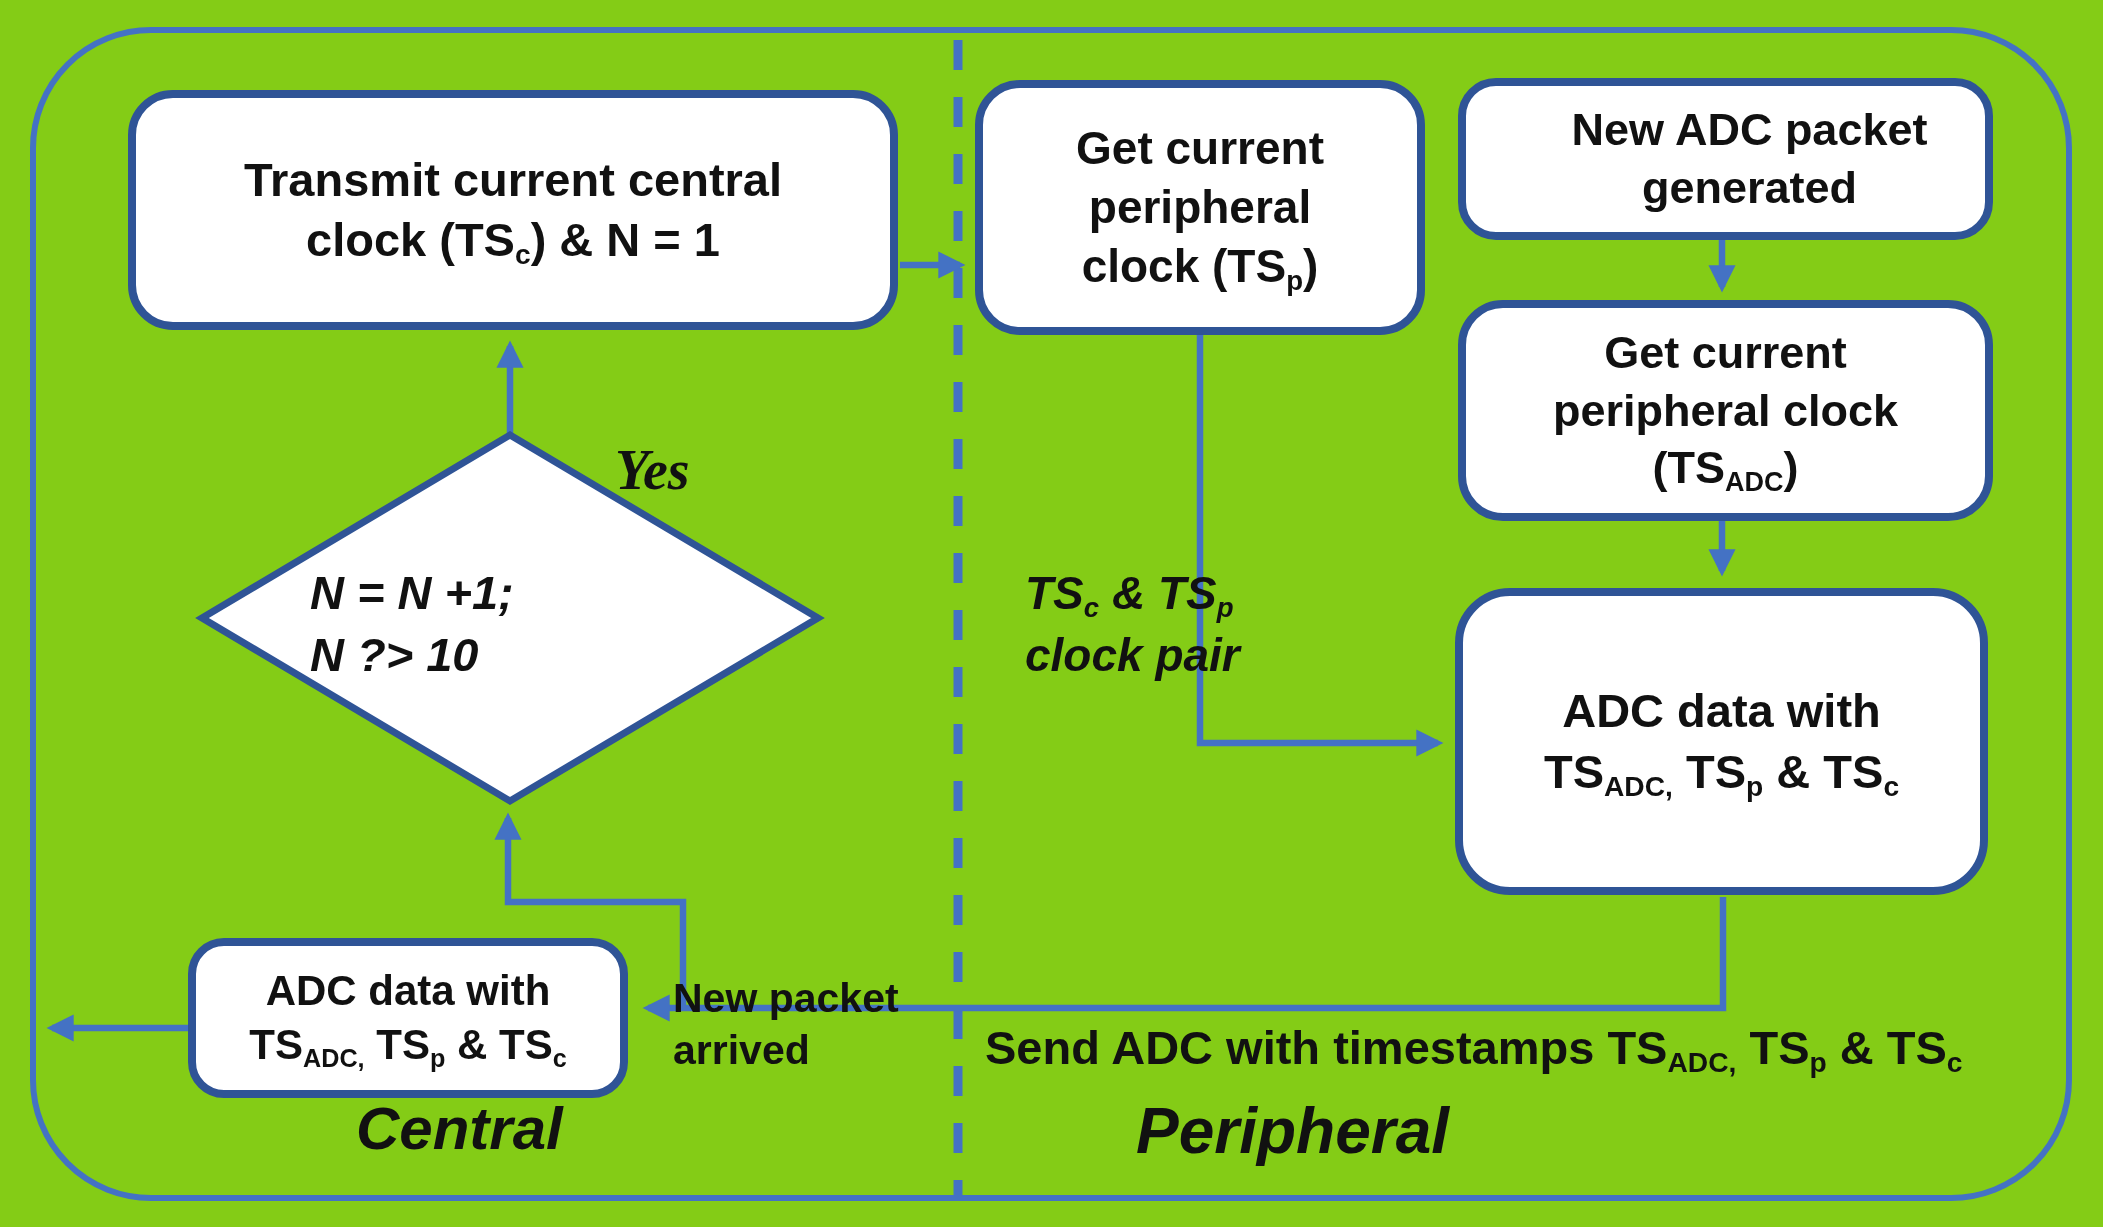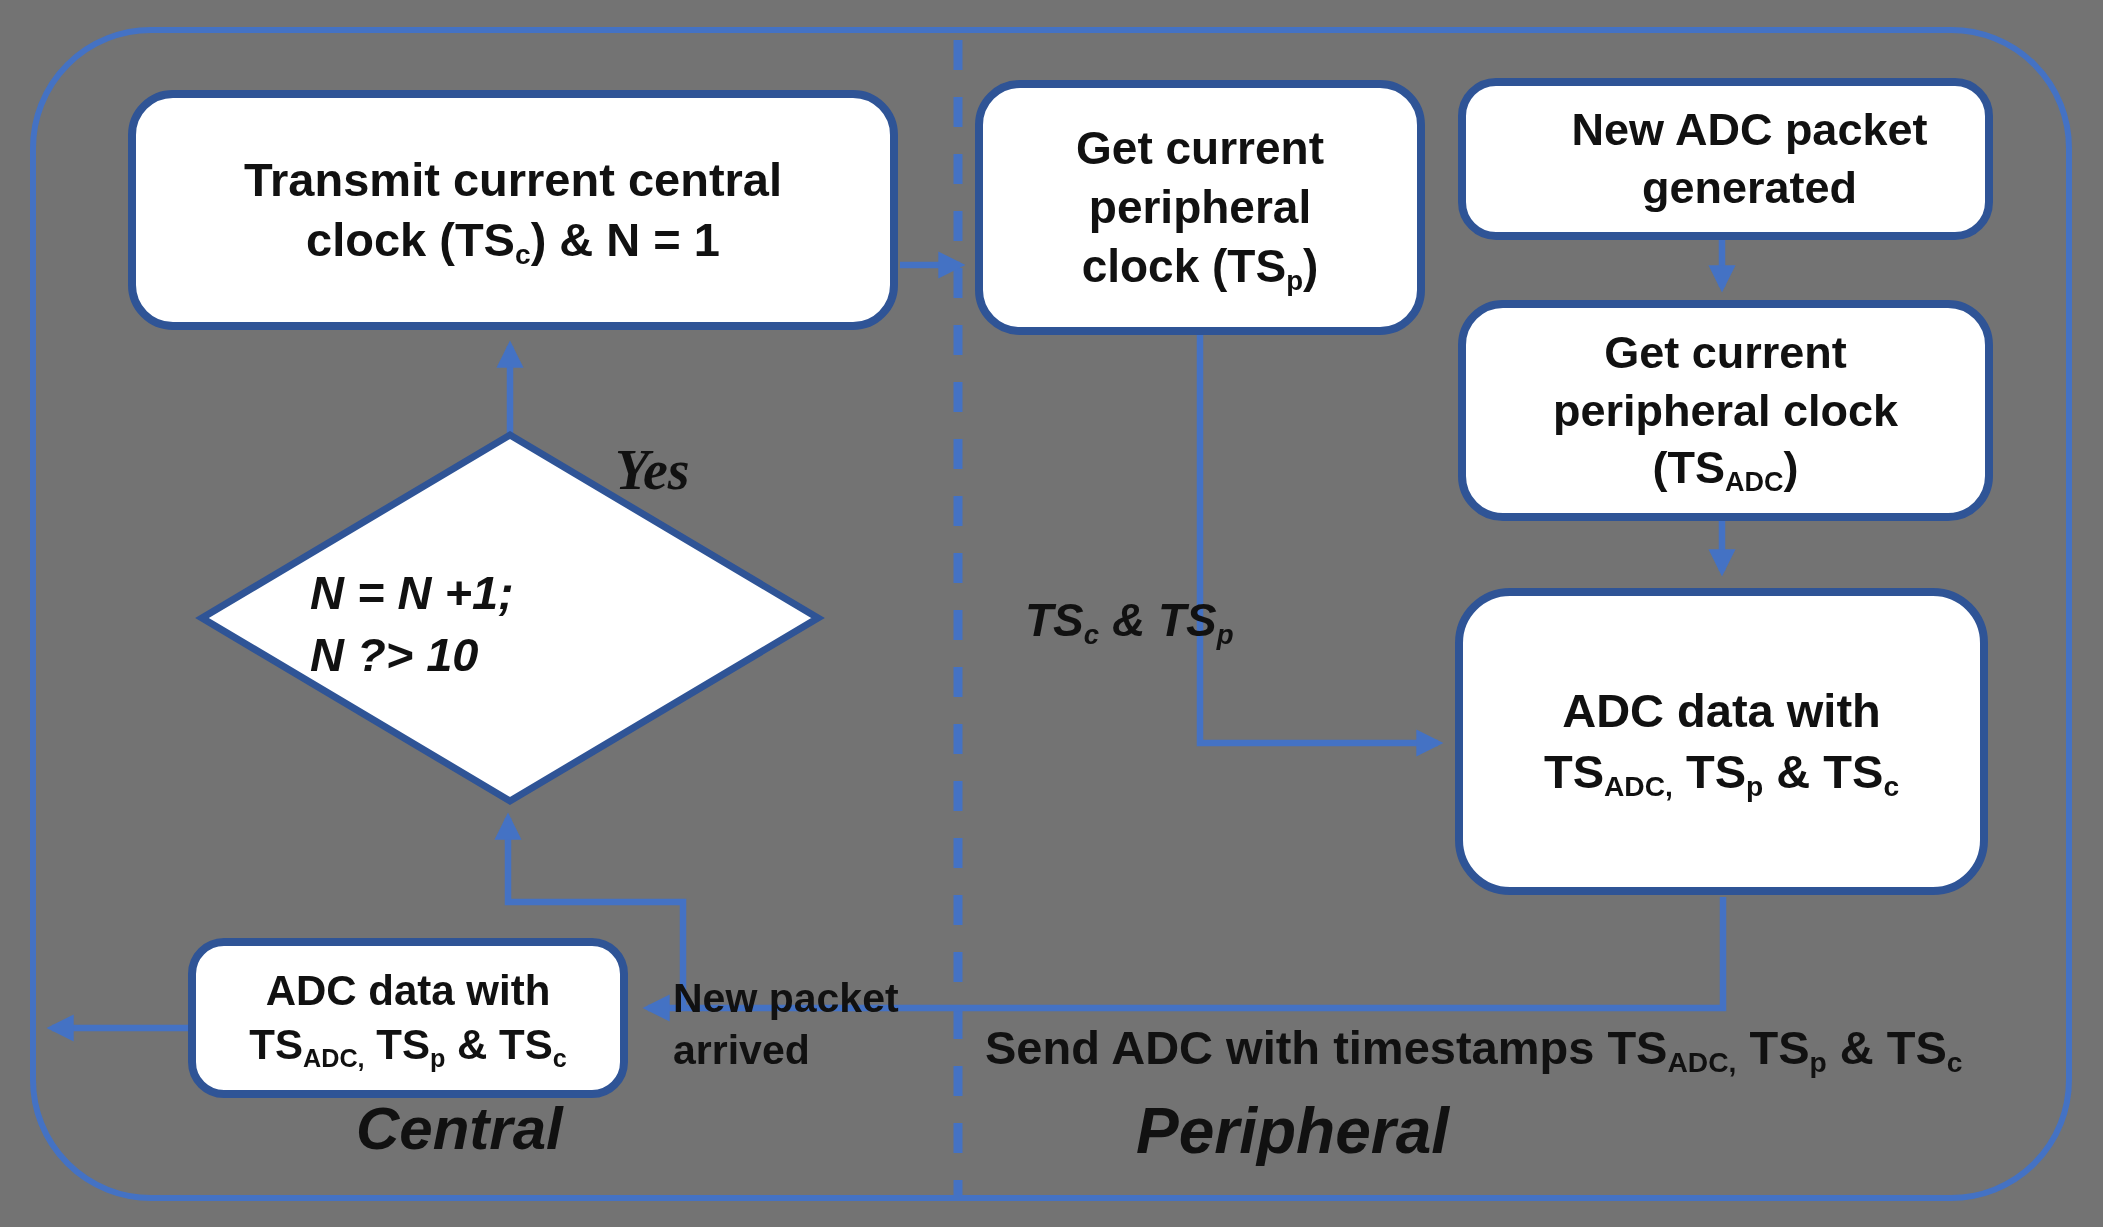--- a/index.html
+++ b/index.html
@@ -1,17 +1,17 @@
 <!DOCTYPE html>
 <html><head>
 <meta charset="utf-8">
 <style>
   html,body{margin:0;padding:0;background:#ffffff;}
   *{box-sizing:border-box;}
-  .stage{position:relative;width:2103px;height:1227px;background:#737373;overflow:hidden;
+  .stage{position:relative;width:2103px;height:1227px;background:#84cc16;overflow:hidden;
          font-family:"Liberation Sans",sans-serif;color:#111;}
   .layer{position:absolute;left:0;top:0;}
   .fbox{position:absolute;border:8px solid #2F5496;background:#ffffff;border-radius:45px;
         display:flex;flex-direction:column;justify-content:center;align-items:center;
         text-align:center;font-weight:bold;line-height:1.28;color:#111;}
   .lbl{position:absolute;font-weight:bold;color:#111;white-space:nowrap;}
   .center{text-align:left;font-style:italic;}
   sub{font-size:0.6em;vertical-align:-0.30em;line-height:0;}
   .yes{font-family:"Liberation Serif",serif;font-style:italic;font-weight:bold;}
 </style>
@@ -74,22 +74,23 @@
     <div>TS<sub>ADC,</sub> TS<sub>p</sub> &amp; TS<sub>c</sub></div>
   </div>
 
   <div class="lbl center" style="left:310px;top:562px;width:400px;font-size:47px;line-height:1.32;">
     <div>N = N +1;</div>
     <div>N ?&gt; 10</div>
   </div>
 
   <div class="lbl yes" style="left:615px;top:438px;font-size:56px;">Yes</div>
 
-  <div class="lbl center" style="left:1025px;top:562px;width:310px;font-size:46px;line-height:1.35;margin-top:27px;">
+  <div class="lbl center" style="left:1025px;top:562px;width:310px;font-size:46px;line-height:1.35;">
     <div>TS<sub>c</sub> &amp; TS<sub>p</sub></div>
+    <div>clock pair</div>
   </div>
 
   <div class="lbl" style="left:673px;top:952px;font-size:41px;line-height:1.28;margin-top:20px;">
     <div>New packet</div>
     <div>arrived</div>
   </div>
 
 
   <div class="lbl" style="left:985px;top:1020px;font-size:47px;">Send ADC with timestamps TS<sub>ADC,</sub> TS<sub>p</sub> &amp; TS<sub>c</sub></div>
 

